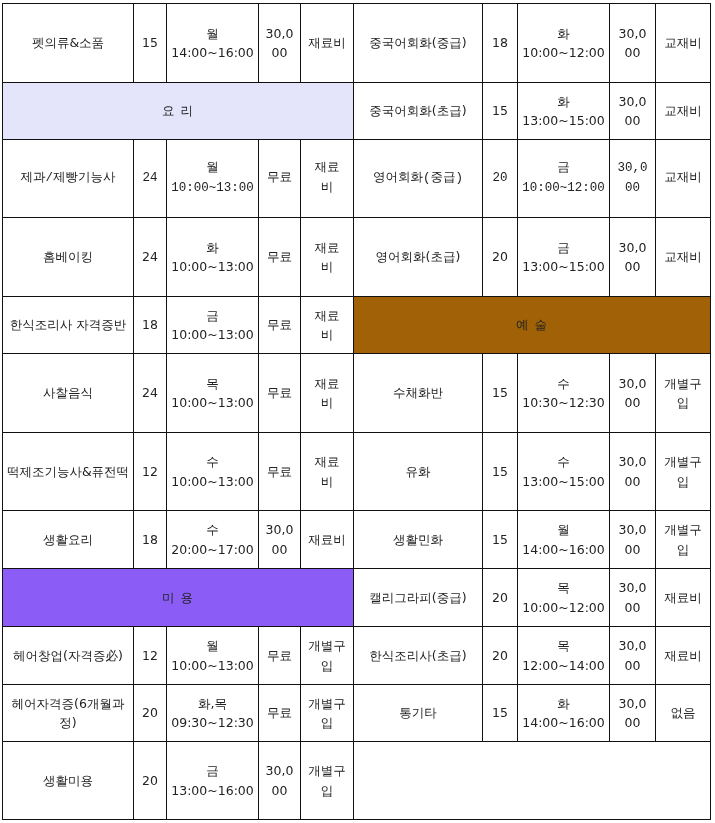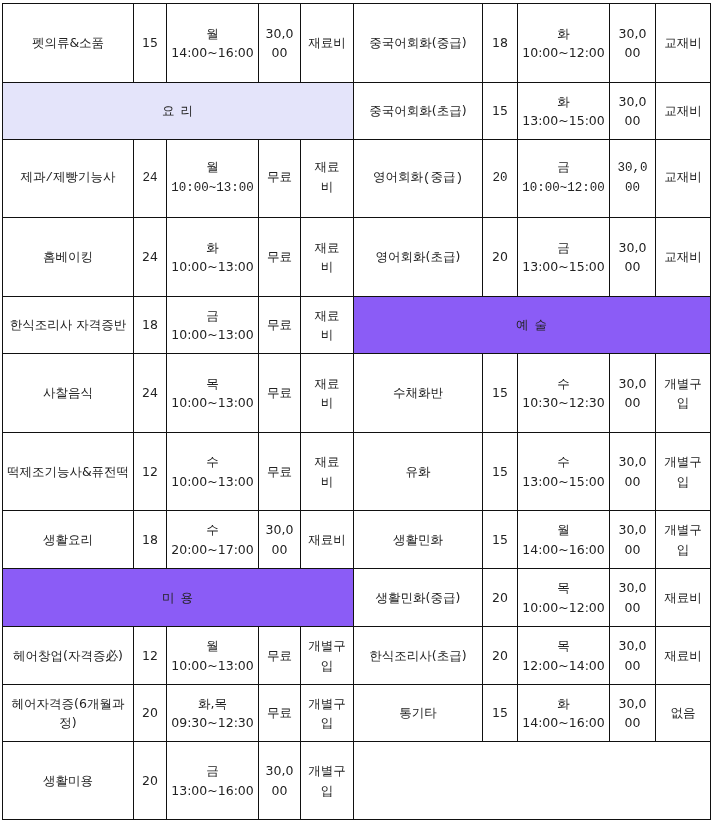--- a/index.html
+++ b/index.html
@@ -162,21 +162,21 @@
           <td>18</td>
           <td>
             <span class="cell-line">금</span>
             <span class="cell-line">10:00~13:00</span>
           </td>
           <td>무료</td>
           <td>
             <span class="cell-line">재료</span>
             <span class="cell-line">비</span>
           </td>
-          <td colspan="5" class="sec" style="background: #8b5cf6;">예 술</td>
+          <td colspan="5" class="sec" style="background: #a16207;">예 술</td>
         </tr>
         <tr style="height: 79px; margin-left: 24px;">
           <td class="name">사찰음식</td>
           <td>24</td>
           <td>
             <span class="cell-line">목</span>
             <span class="cell-line">10:00~13:00</span>
           </td>
           <td>무료</td>
           <td>
@@ -249,21 +249,21 @@
             <span class="cell-line">30,0</span>
             <span class="cell-line">00</span>
           </td>
           <td>
             <span class="cell-line">개별구</span>
             <span class="cell-line">입</span>
           </td>
         </tr>
         <tr style="height: 58px;">
           <td colspan="5" class="sec" style="background: #8b5cf6;">미 용</td>
-          <td class="name">생활민화(중급)</td>
+          <td class="name">캘리그라피(중급)</td>
           <td>20</td>
           <td>
             <span class="cell-line">목</span>
             <span class="cell-line">10:00~12:00</span>
           </td>
           <td>
             <span class="cell-line">30,0</span>
             <span class="cell-line">00</span>
           </td>
           <td>

